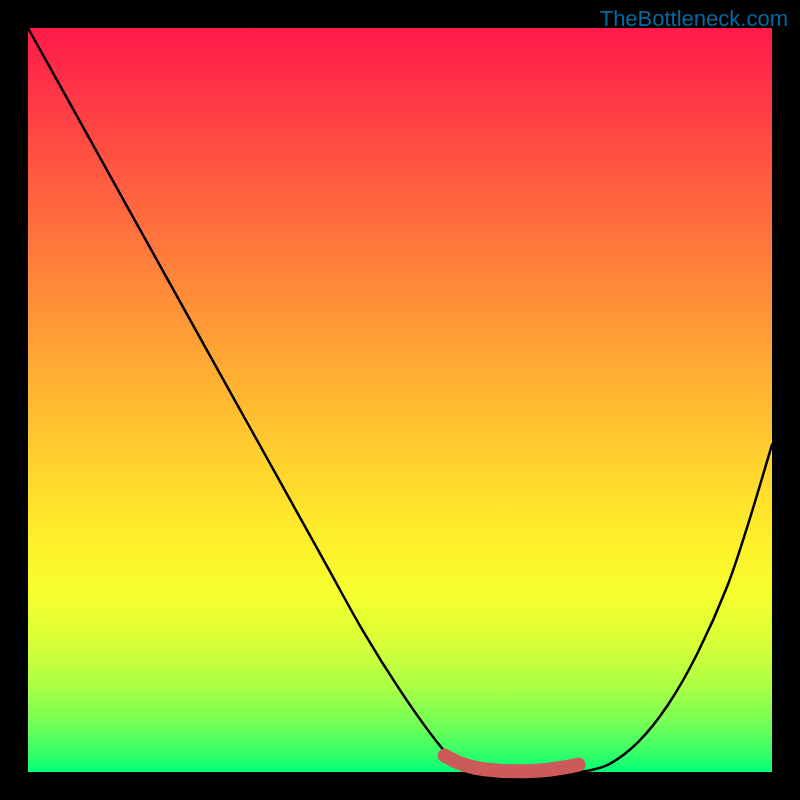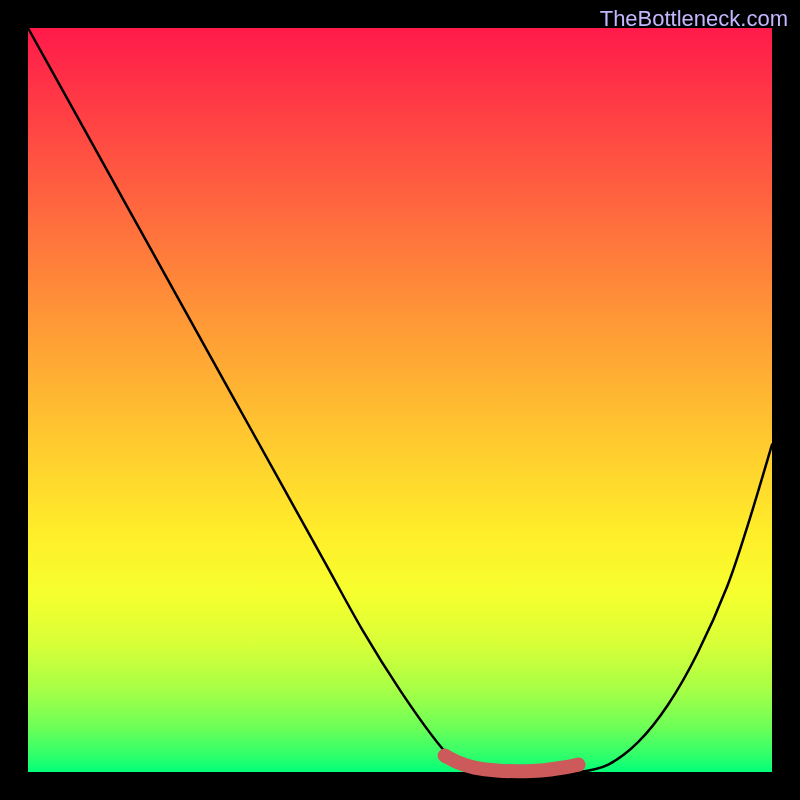--- a/index.html
+++ b/index.html
@@ -8,21 +8,21 @@
     width: 800px;
     height: 800px;
     background: #000;
     position: relative;
     font-family: Arial, sans-serif;
   }
   .watermark {
     position: absolute;
     top: 6px;
     right: 12px;
-    color: #c4b5fd;
+    color: #0369a1;
     font-size: 22px;
     font-weight: 500;
     z-index: 10;
   }
   .plot-frame {
     position: absolute;
     top: 28px;
     left: 28px;
     width: 744px;
     height: 744px;

